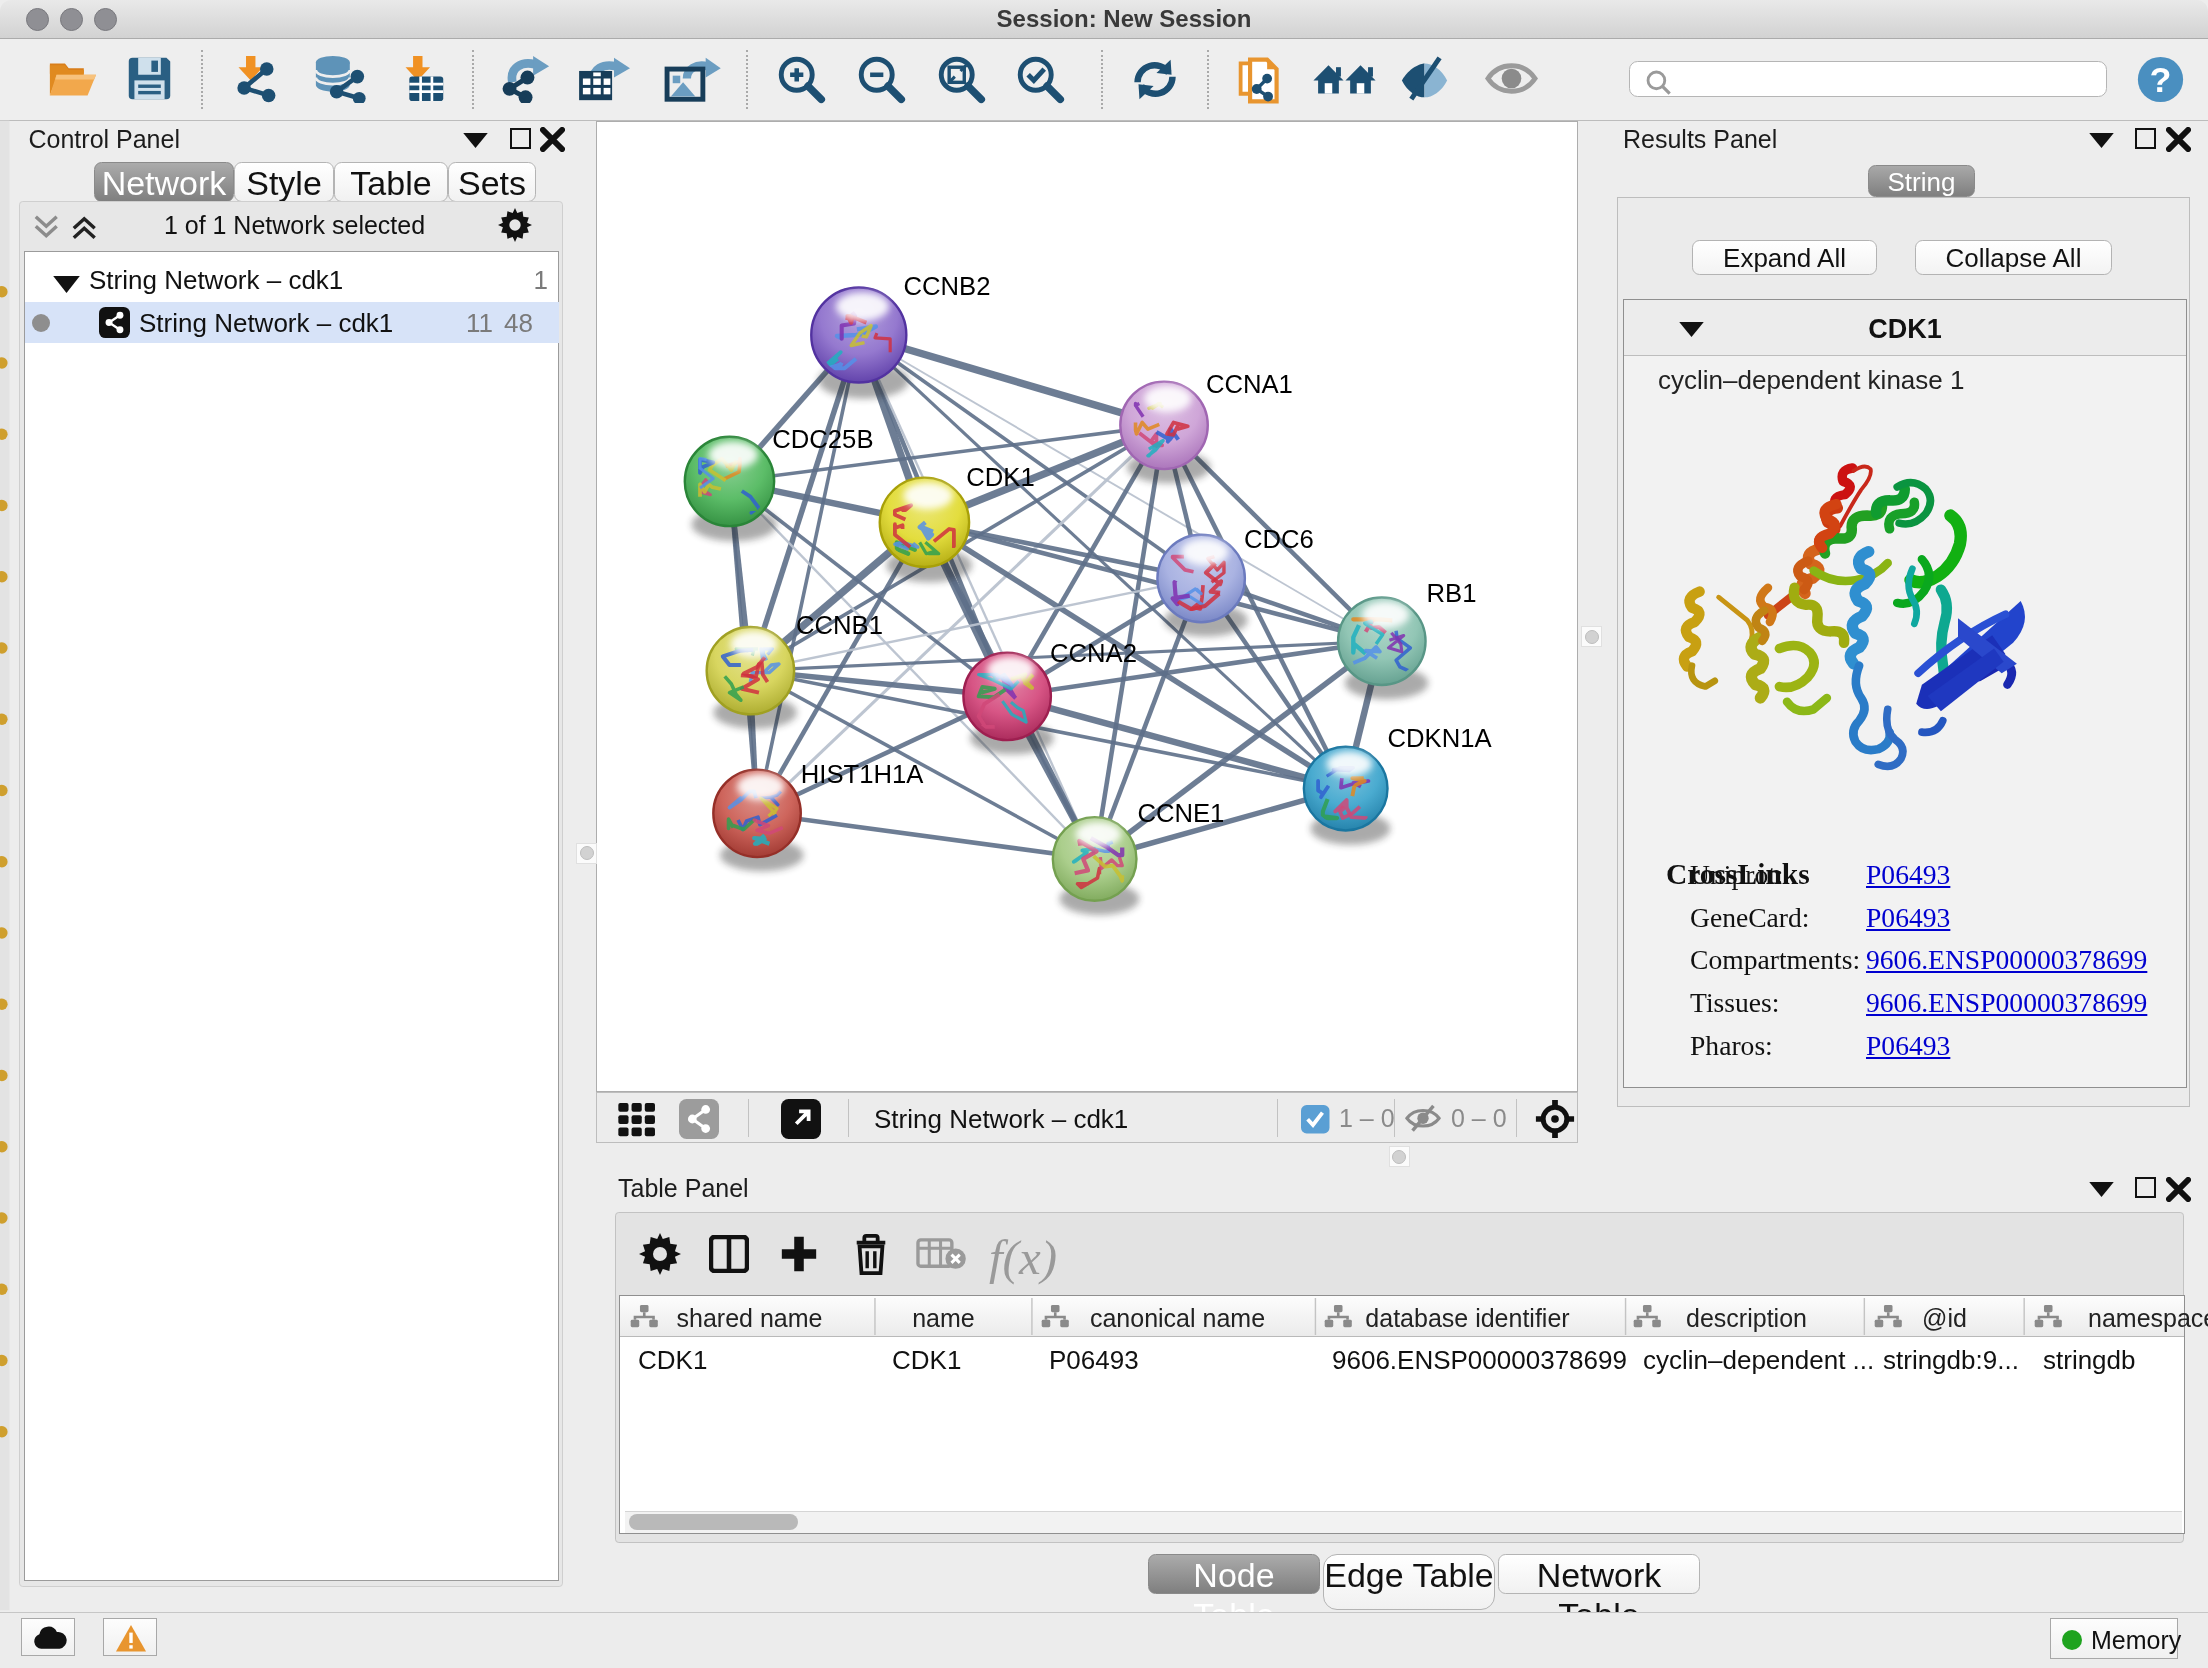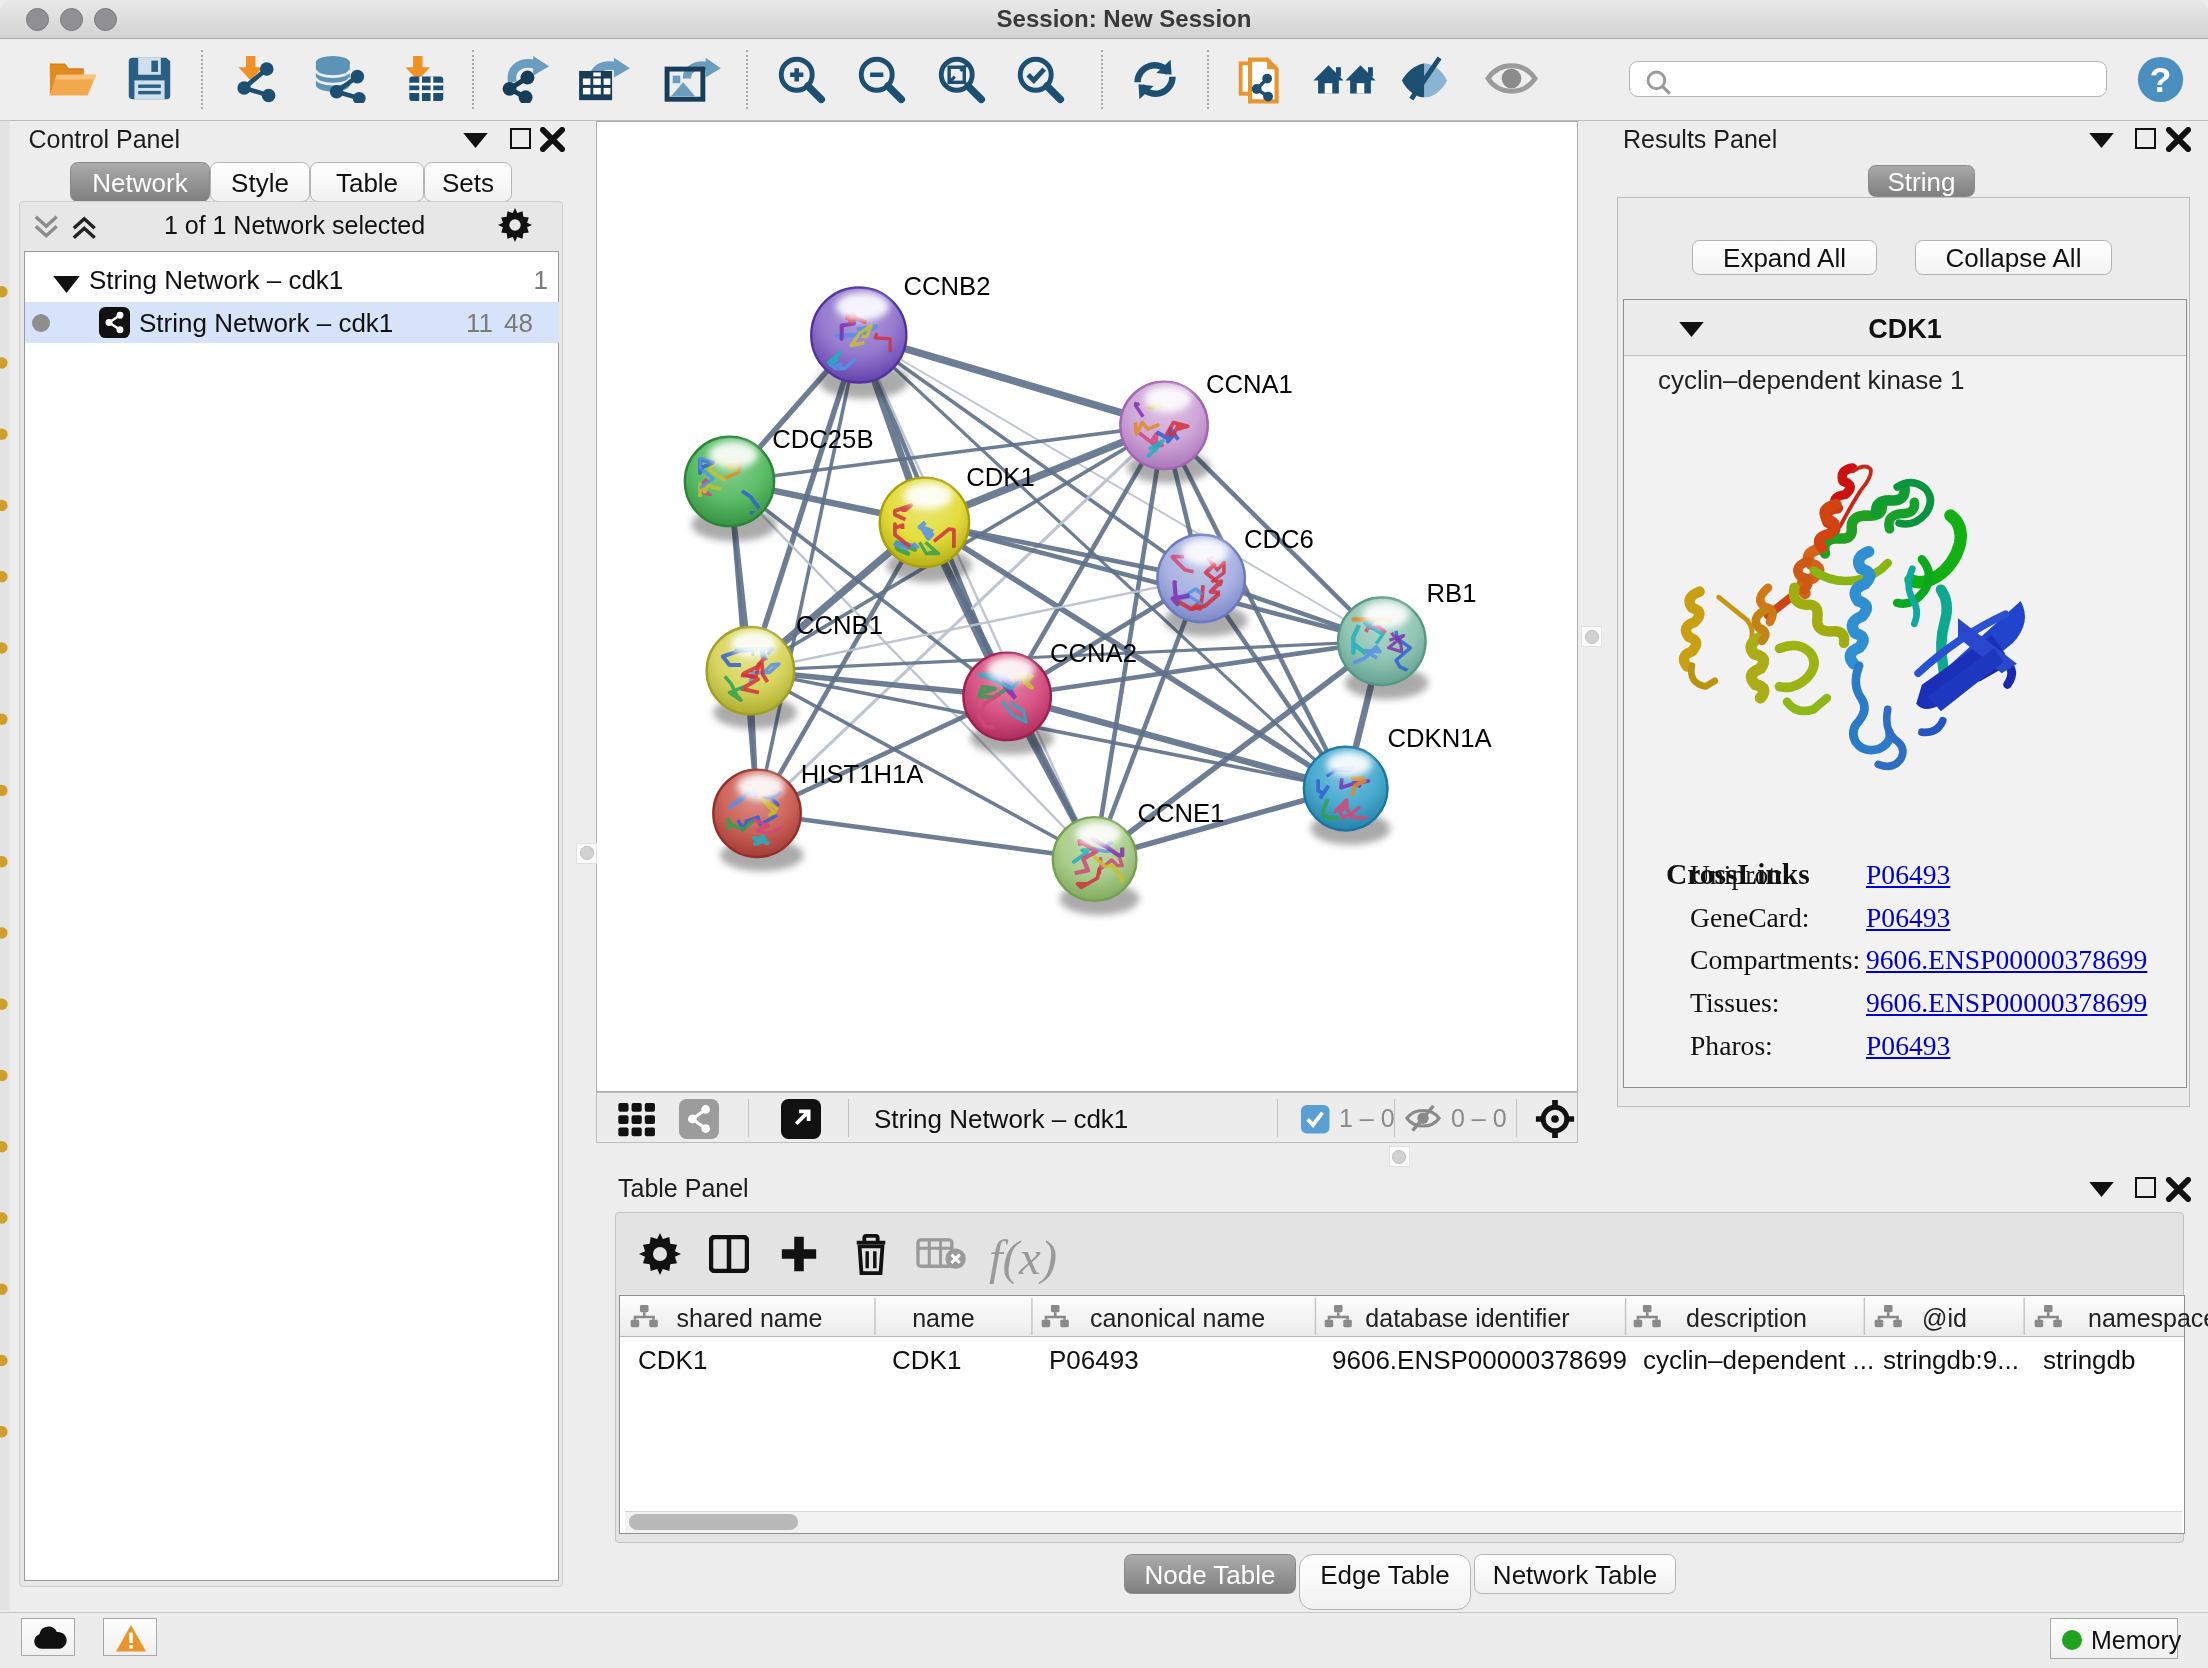--- a/index.html
+++ b/index.html
@@ -10,21 +10,21 @@
   .tl{top:7.6px;width:23px;height:23px;border-radius:50%;background:#8f8f94;border:1px solid #79797e;box-sizing:border-box;}
   #title{top:4.8px;left:0;width:2248px;text-align:center;font-size:24px;font-weight:bold;color:#393939;}
   
   #toolbar{left:0;top:39px;width:2208px;height:81px;background:#eeeeee;border-bottom:1px solid #bcbcbc;}
   .tsep{top:10.5px;width:0;height:59px;border-left:2.9px dotted #a9a9a9;}
   .ticon{top:15px;}
   #searchbox{left:1629px;top:22px;width:478px;height:36px;background:#fff;border:1px solid #b5b5b5;border-radius:8.6px;box-sizing:border-box;}
   
   .ptitle{font-size:25px;color:#1c1c1c;}
   
-  .tab{box-sizing:border-box;border:1px solid #b4b4b4;background:linear-gradient(#ffffff,#f1f1f1);border-radius:7.6px;text-align:center;font-size:26px;color:#111;}
+  .tab{box-sizing:border-box;border:1px solid #b4b4b4;background:linear-gradient(#ffffff,#f1f1f1);border-radius:7.6px;text-align:center;font-size:34px;color:#111;margin-left:24px;}
   .tabsel{background:linear-gradient(#ababab,#7f7f7f);color:#fff;border-color:#8a8a8a;}
   
   #tree{left:24px;top:251px;width:535px;height:1330px;background:#fff;border:1px solid #9b9b9b;box-sizing:border-box;}
   
   #netcanvas{left:596px;top:121px;width:982px;height:971px;background:#fff;border:1px solid #adadad;box-sizing:border-box;}
   #netstatus{left:596px;top:1092px;width:982px;height:51px;background:#ececec;border:1px solid #bdbdbd;box-sizing:border-box;}
   .nsep{top:5.7px;width:0;height:38px;border-left:1px solid #c2c2c2;}
   
   #bottombar{left:0;top:1612px;width:2208px;height:56px;background:#ececec;border-top:1px solid #c6c6c6;}
   .bbtn{box-sizing:border-box;background:linear-gradient(#fdfdfd,#f0f0f0);border:1px solid #a8a8a8;}

